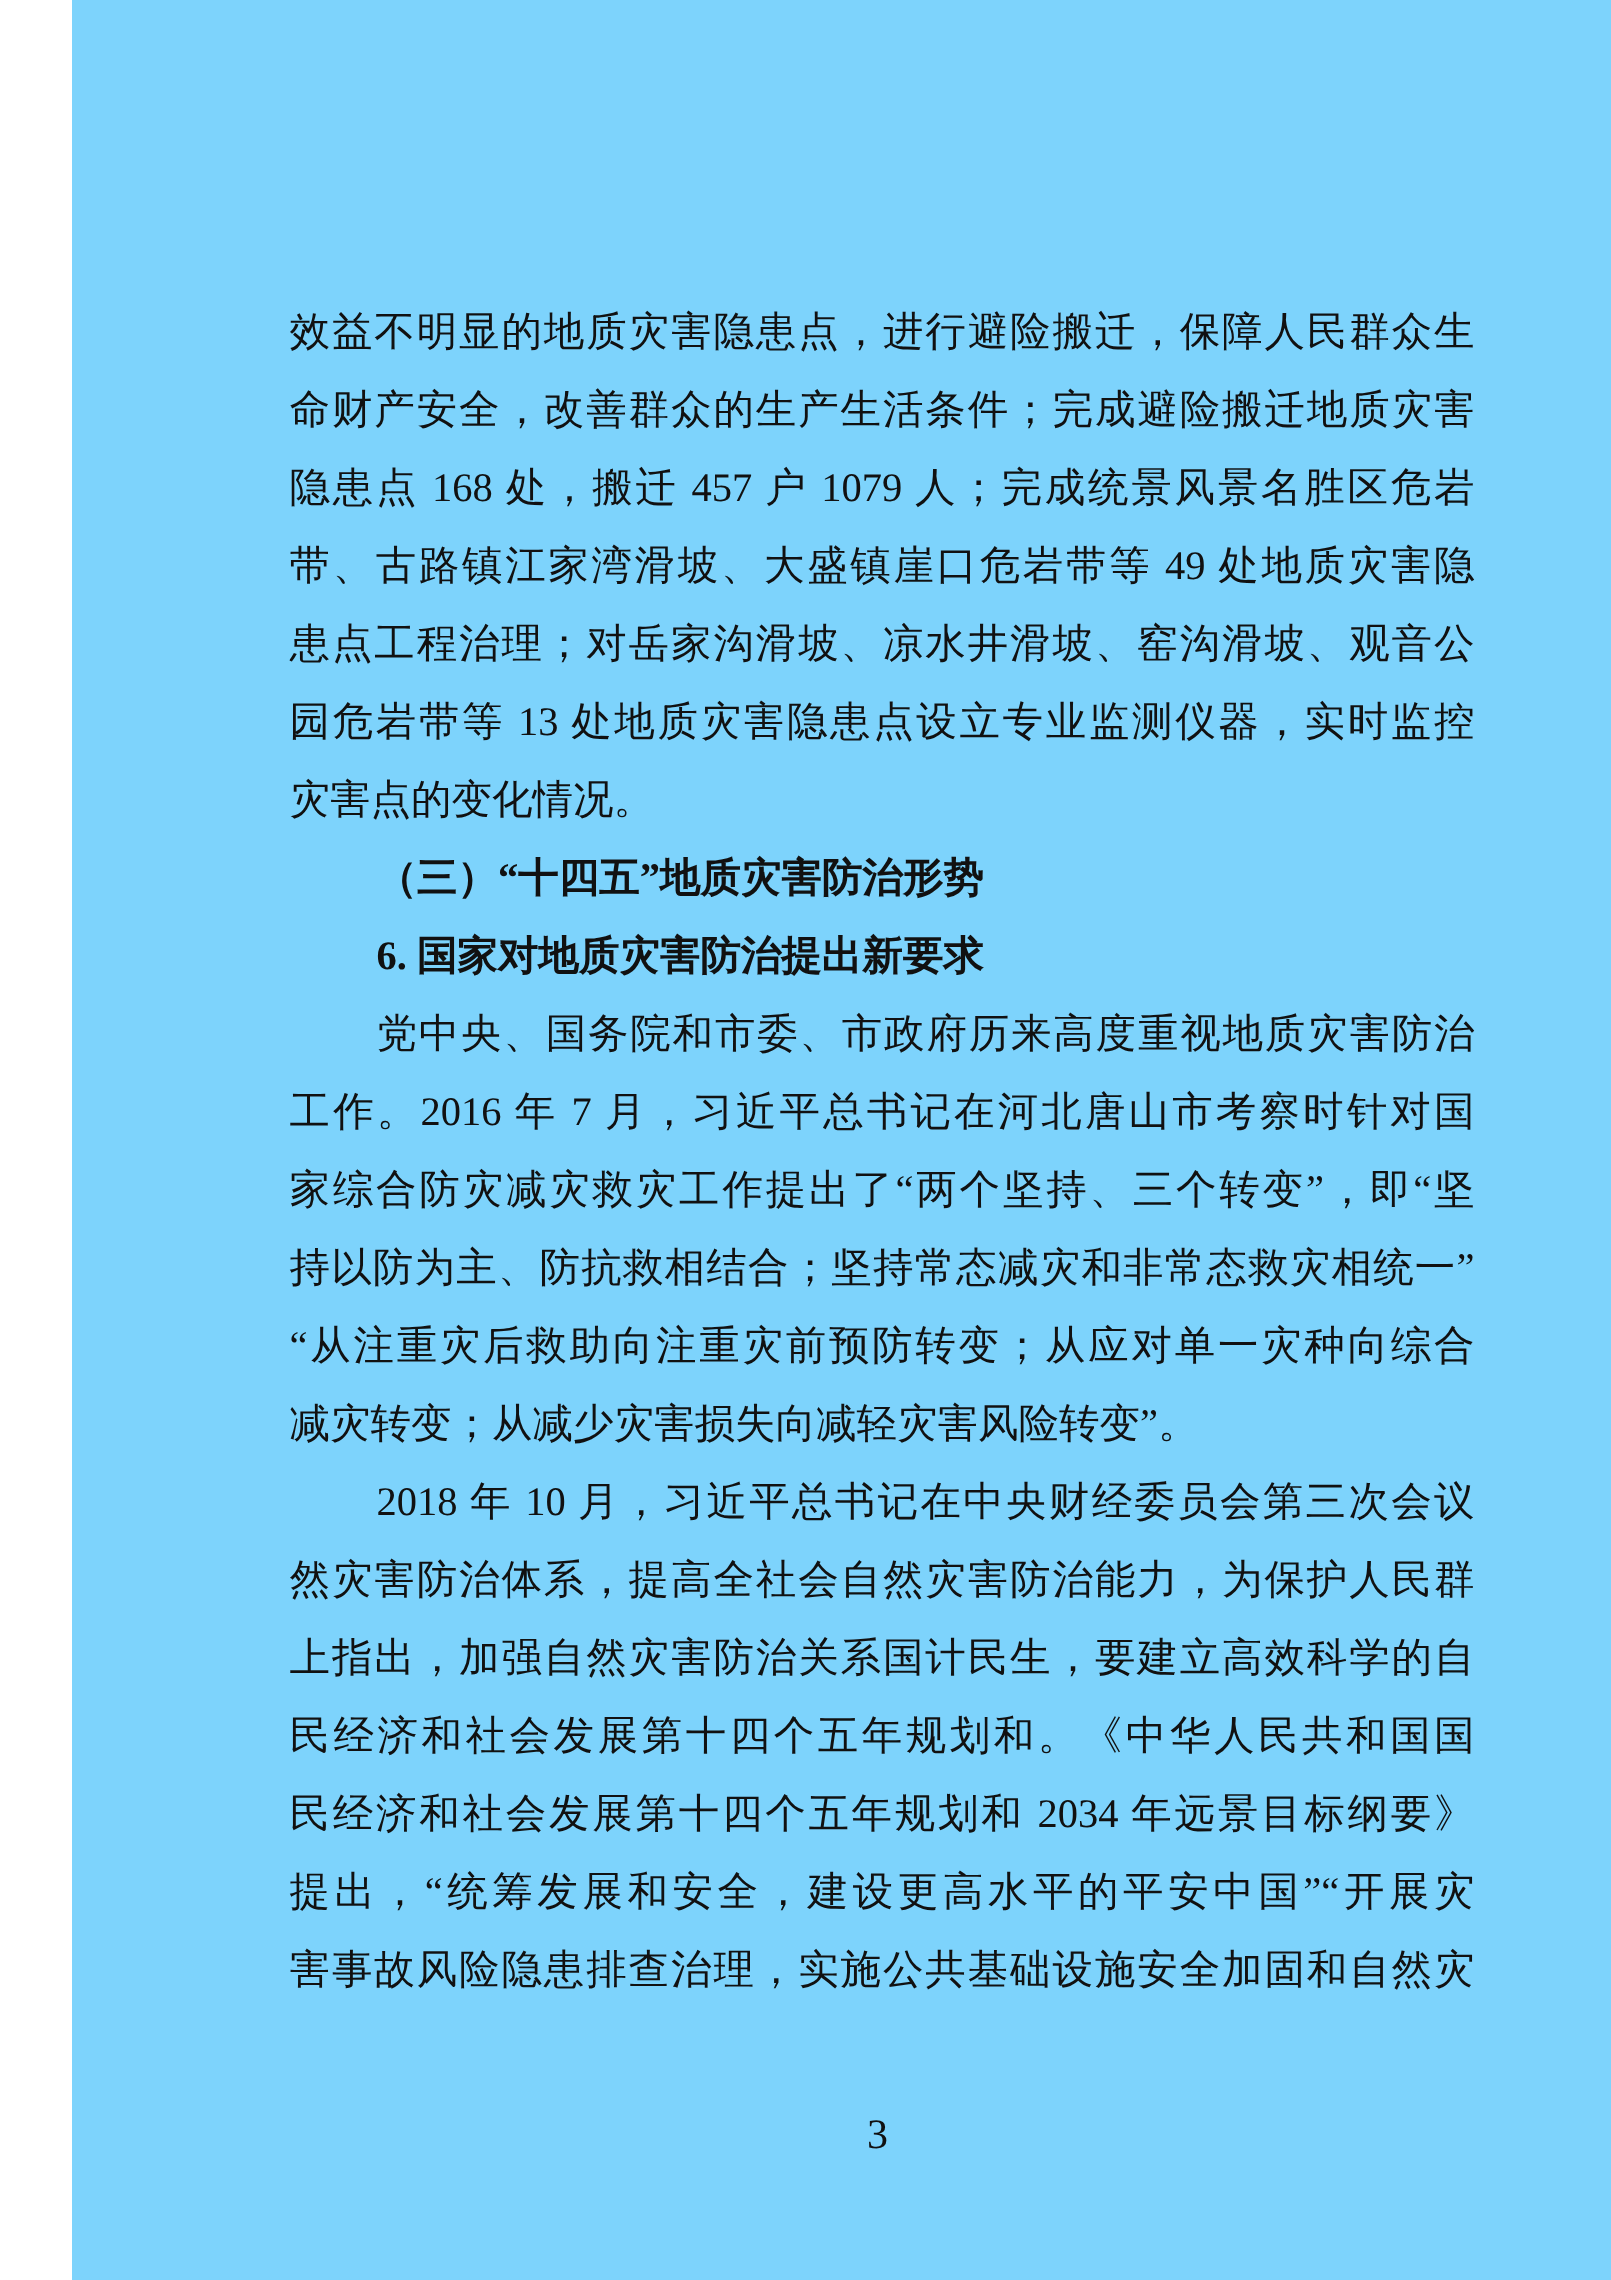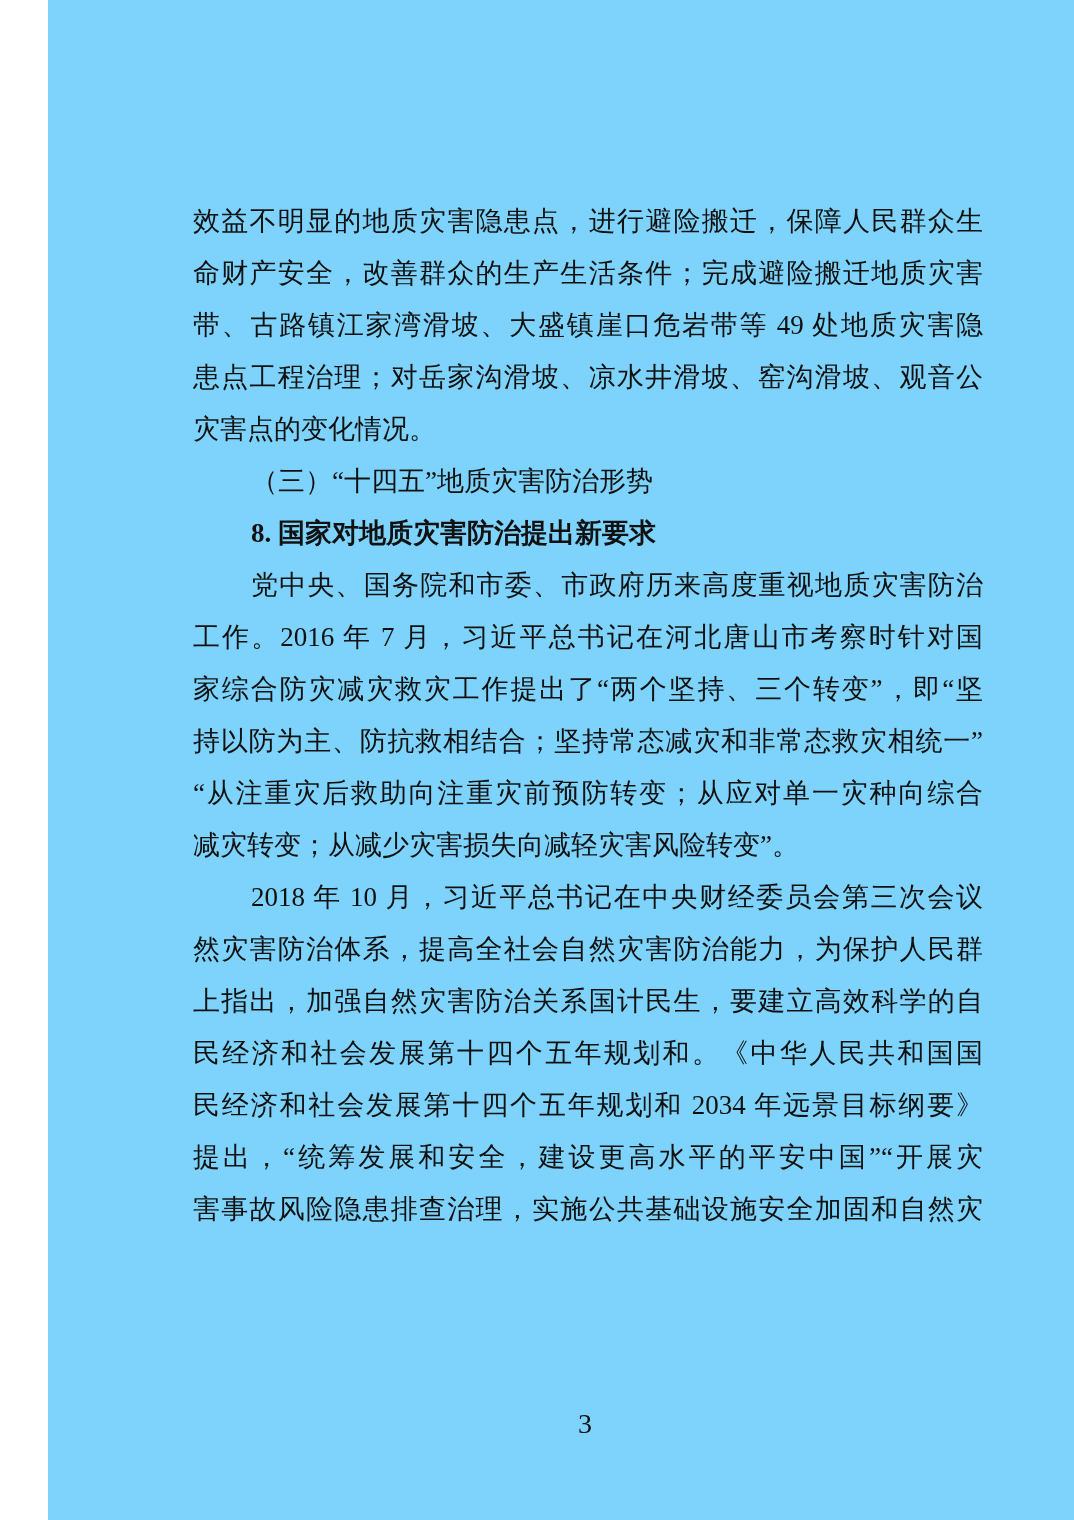--- a/index.html
+++ b/index.html
@@ -35,21 +35,21 @@
     white-space: normal;
     text-align: justify;
     text-align-last: justify;
     text-justify: inter-character;
   }
   .line.indent {
     text-indent: 58px;
   }
   .line.heading2 {
     
-    font-weight: normal;
+    font-weight: bold;
   }
   .line.heading3 {
     font-weight: bold;
   }
   .page-number {
     position: absolute;
     left: 0;
     top: 1404px;
     width: 100%;
     text-align: center;
@@ -58,25 +58,27 @@
     color: #111111;
   }
 </style>
 </head>
 <body>
 
 <div class="page">
   <div class="text-block">
       <div class="line body just">效益不明显的地质灾害隐患点，进行避险搬迁，保障人民群众生</div>
       <div class="line body just">命财产安全，改善群众的生产生活条件；完成避险搬迁地质灾害</div>
+      <div class="line body just">隐患点 168 处，搬迁 457 户 1079 人；完成统景风景名胜区危岩</div>
       <div class="line body just">带、古路镇江家湾滑坡、大盛镇崖口危岩带等 49 处地质灾害隐</div>
       <div class="line body just">患点工程治理；对岳家沟滑坡、凉水井滑坡、窑沟滑坡、观音公</div>
+      <div class="line body just">园危岩带等 13 处地质灾害隐患点设立专业监测仪器，实时监控</div>
       <div class="line body">灾害点的变化情况。</div>
       <div class="line heading2 indent">（三）“十四五”地质灾害防治形势</div>
-      <div class="line heading3 indent">8. 国家对地质灾害防治提出新要求</div>
+      <div class="line heading3 indent">6. 国家对地质灾害防治提出新要求</div>
       <div class="line body indent just">党中央、国务院和市委、市政府历来高度重视地质灾害防治</div>
       <div class="line body just">工作。2016 年 7 月，习近平总书记在河北唐山市考察时针对国</div>
       <div class="line body just">家综合防灾减灾救灾工作提出了“两个坚持、三个转变”，即“坚</div>
       <div class="line body just">持以防为主、防抗救相结合；坚持常态减灾和非常态救灾相统一”</div>
       <div class="line body just">“从注重灾后救助向注重灾前预防转变；从应对单一灾种向综合</div>
       <div class="line body">减灾转变；从减少灾害损失向减轻灾害风险转变”。</div>
       <div class="line body indent just">2018 年 10 月，习近平总书记在中央财经委员会第三次会议</div>
       <div class="line body just">然灾害防治体系，提高全社会自然灾害防治能力，为保护人民群</div>
       <div class="line body just">上指出，加强自然灾害防治关系国计民生，要建立高效科学的自</div>
       <div class="line body just">民经济和社会发展第十四个五年规划和。《中华人民共和国国</div>

